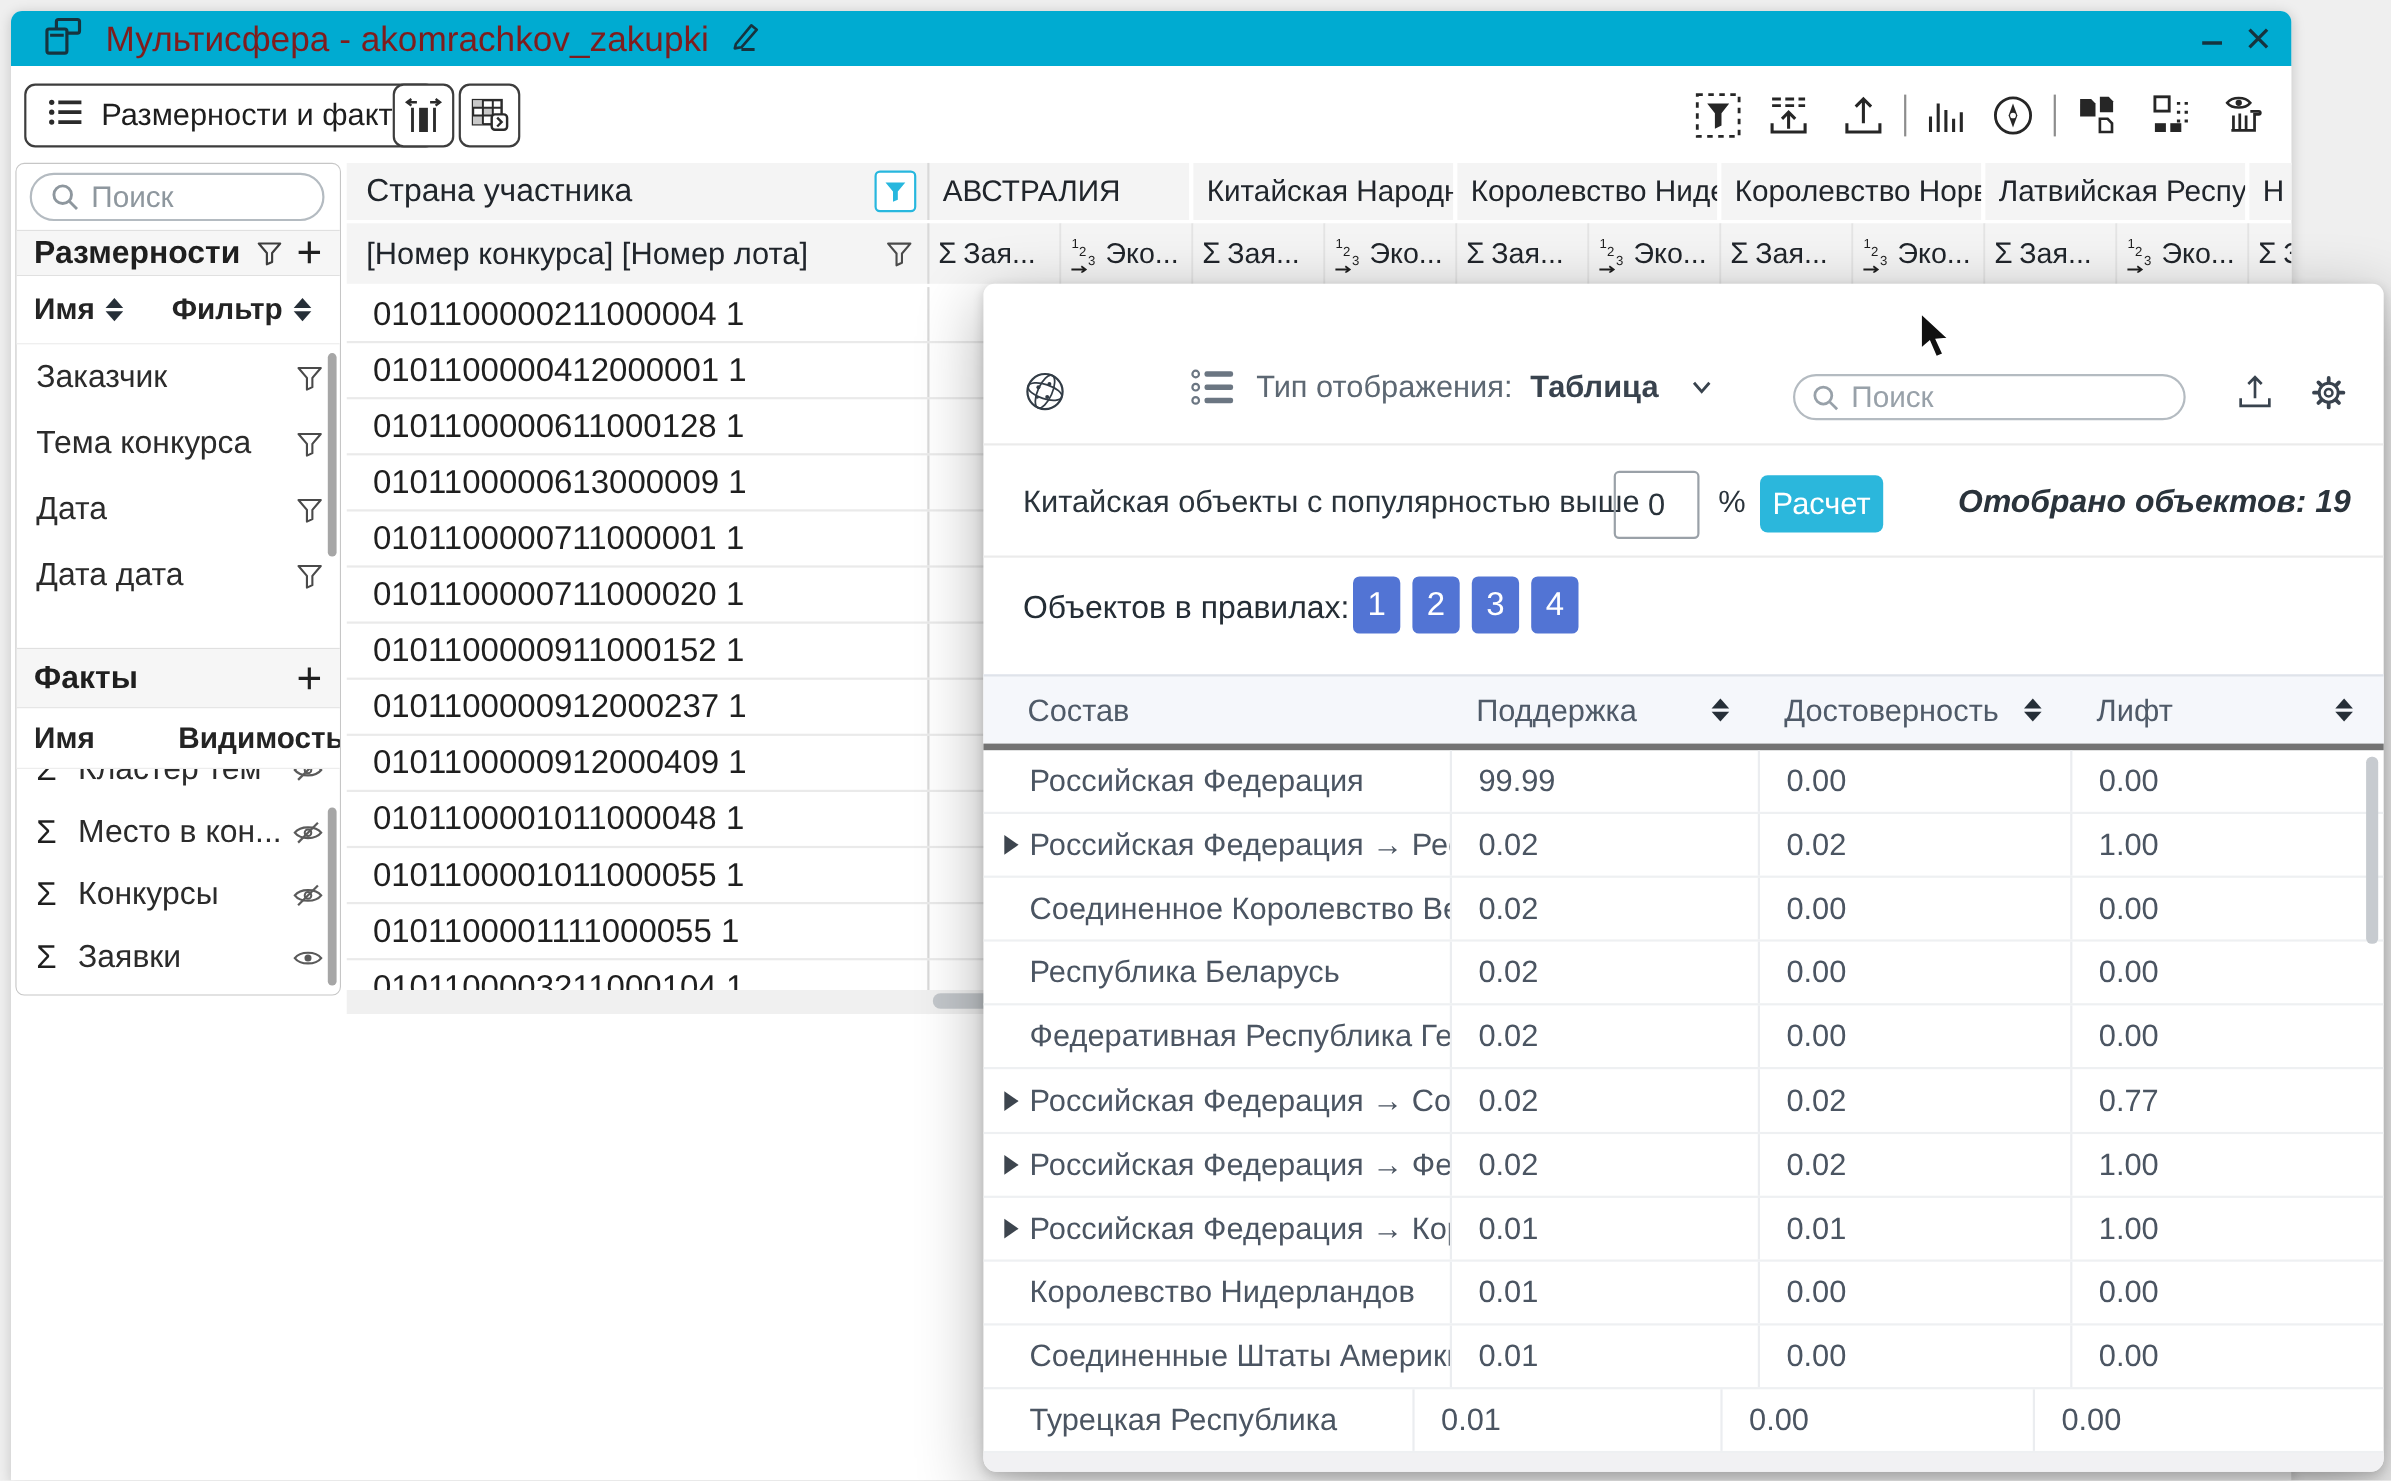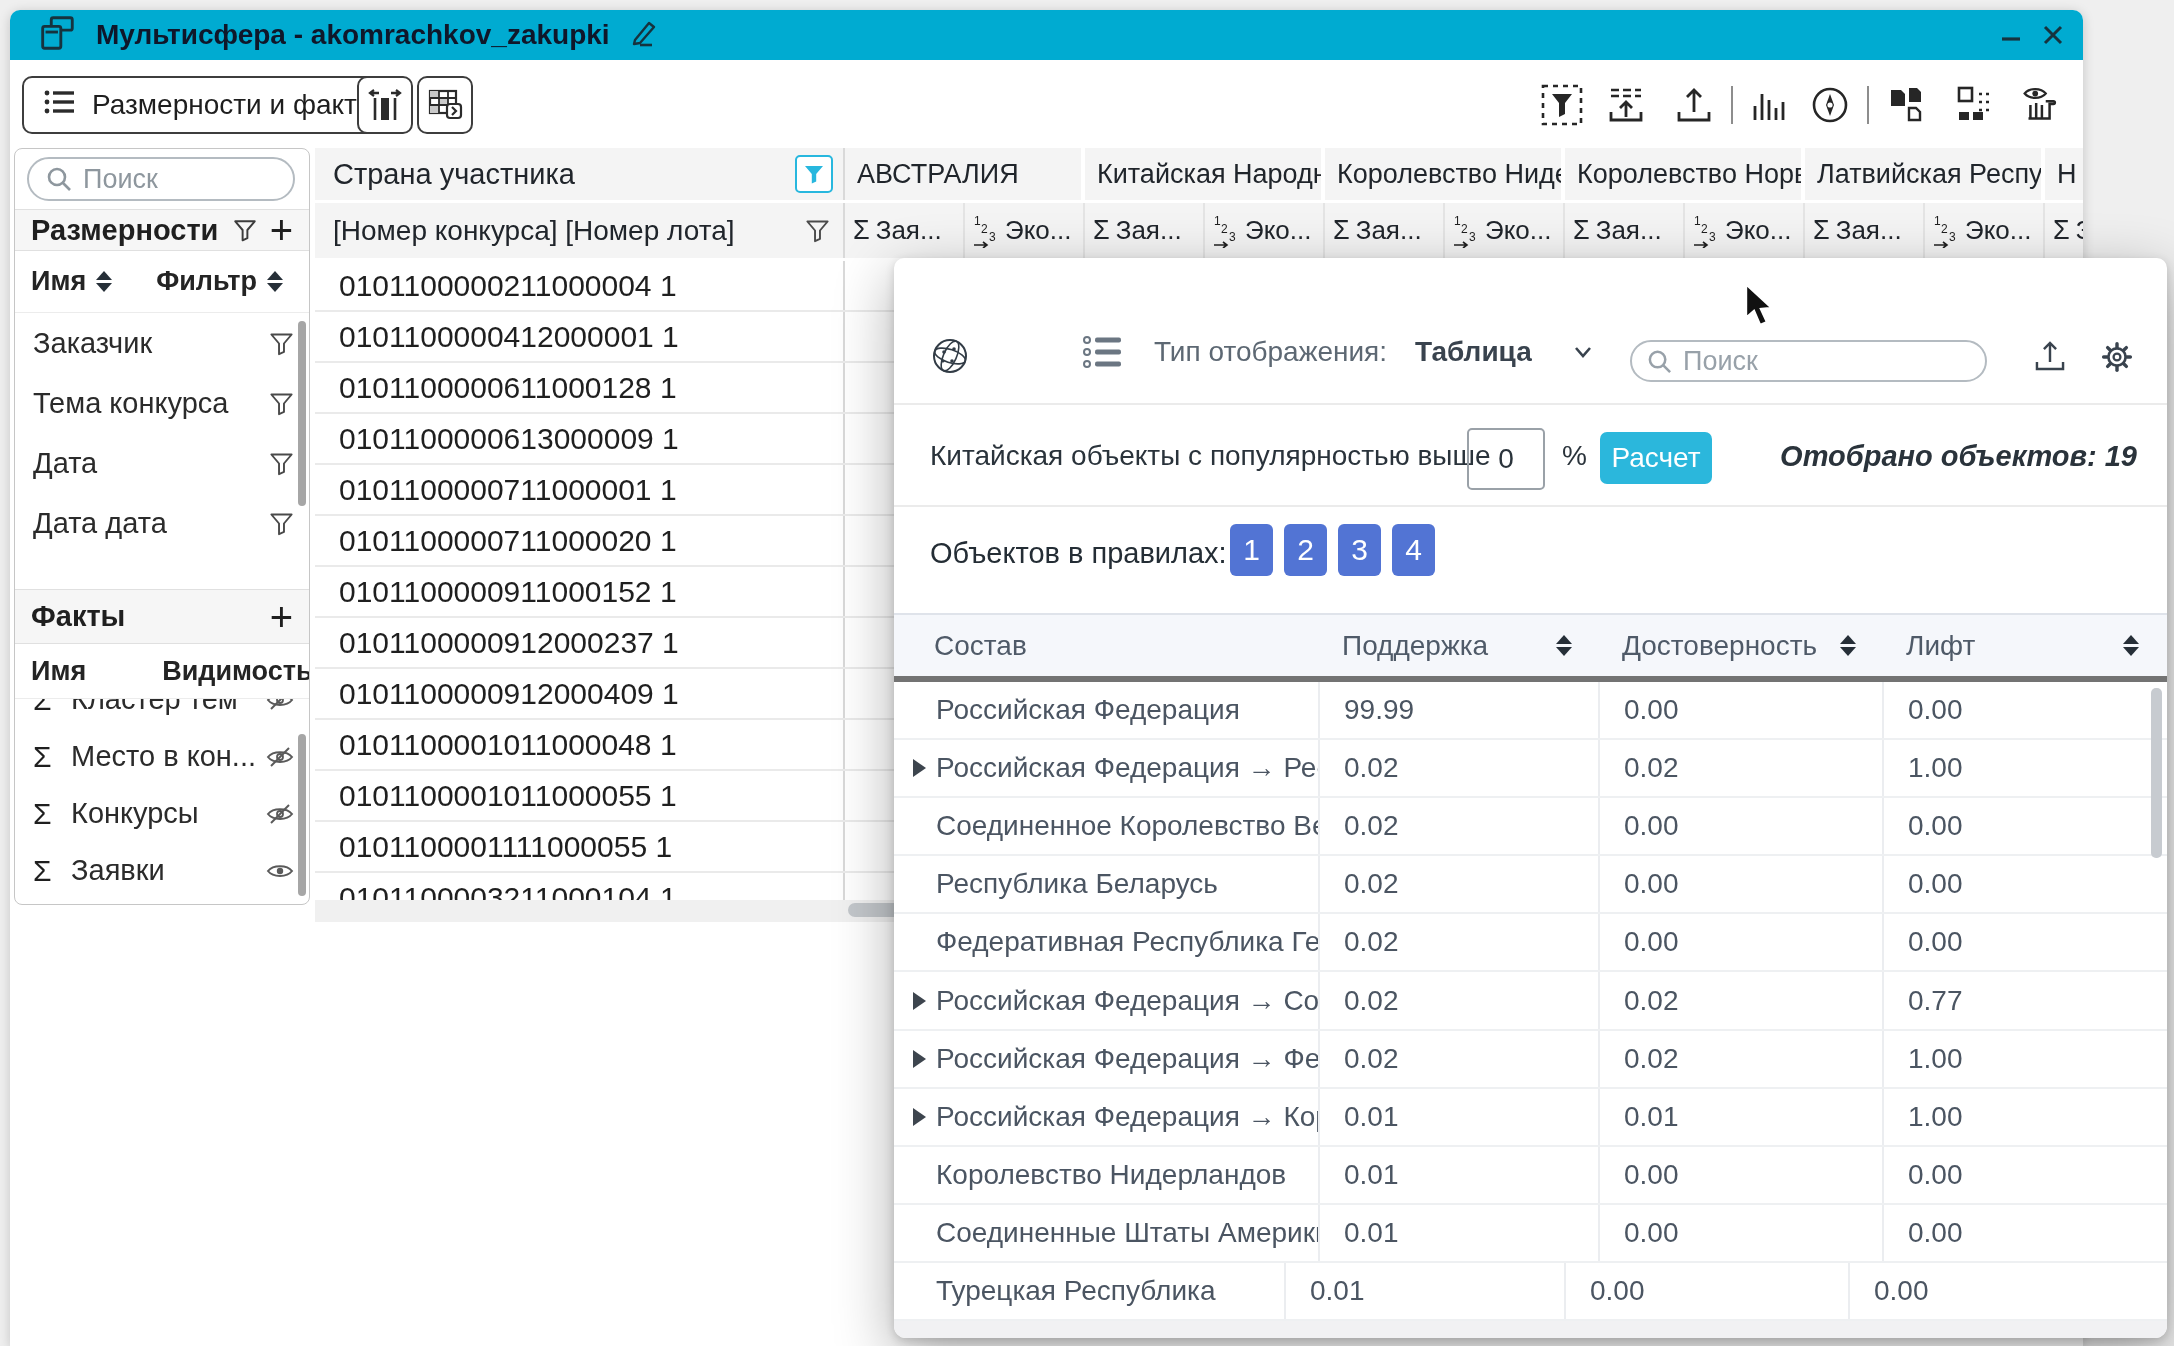--- a/index.html
+++ b/index.html
@@ -3,21 +3,21 @@
 <meta charset="utf-8">
 <style>
   html,body{margin:0;padding:0;background:#efefef;font-family:"Liberation Sans","DejaVu Sans",sans-serif;}
   .stage{position:relative;width:2174px;height:1346px;overflow:hidden;}
   
   .win{position:absolute;left:10px;top:10px;width:2073px;height:1336px;background:#fff;
        border-radius:10px 10px 0 0;box-shadow:0 2px 12px rgba(0,0,0,.18);}
   .titlebar{position:absolute;left:0;top:0;width:100%;height:50px;background:#00abd1;
        border-radius:10px 10px 0 0;display:flex;align-items:center;}
   .titlebar .t-icon{margin-left:26px;}
-  .titlebar .t-text{margin-left:18px;font-size:28px;color:#0f172a;font-weight:700;}
+  .titlebar .t-text{margin-left:18px;font-size:32px;color:#7f1d1d;font-weight:400;}
   .titlebar .t-pencil{margin-left:16px;}
   .wbtn{position:absolute;top:0;height:50px;display:flex;align-items:center;justify-content:center;width:40px;cursor:pointer;}
   .w-min{right:52px}.w-close{right:10px}
   
   .toolbar{position:absolute;left:0;top:50px;width:100%;height:90px;background:#fff;}
   .tb-btn{position:absolute;top:16px;height:58px;border:2.5px solid #3d3d3d;border-radius:10px;background:#fff;
           display:flex;align-items:center;justify-content:center;cursor:pointer;box-sizing:border-box;}
   .tb-main{left:12px;padding:0 18px;gap:14px;font-size:28px;color:#1e1e1e;}
   .tb-sq1{left:347px;width:56px;} .tb-sq2{left:407px;width:56px;}
   .tb-right{position:absolute;right:20px;top:16px;height:58px;display:flex;align-items:center;}
@@ -70,21 +70,21 @@
   .p-hthumb{position:absolute;left:533px;top:3px;width:62px;height:14px;background:#c3c7cb;border-radius:7px;cursor:grab;}
   
   .dlg{position:absolute;left:894px;top:258px;width:1273px;height:1080px;background:#fff;border-radius:10px 10px 12px 12px;
        box-shadow:0 18px 60px rgba(0,0,0,.32),0 3px 10px rgba(0,0,0,.16);z-index:50;}
   .d-title{position:absolute;left:0;top:0;width:100%;height:52px;background:#00abd1;border-radius:10px 10px 0 0;
        display:flex;align-items:center;}
   .d-title .t{margin-left:22px;font-size:28px;color:#16333e;font-weight:500;}
   .d-min{right:58px}.d-close{right:14px}
   .d-controls{position:absolute;left:0;top:52px;width:100%;height:92px;}
   .d-globe{position:absolute;left:34px;top:24px;cursor:pointer;}
-  .d-type{position:absolute;left:186px;top:22px;display:flex;align-items:center;gap:28px;cursor:pointer;}
+  .d-type{position:absolute;left:186px;top:22px;display:flex;align-items:center;gap:16px;cursor:pointer;}
   .d-type .lab{font-size:28px;color:#5d6873;}
   .d-type .val{font-size:28px;font-weight:700;color:#39434e;}
   .d-search{position:absolute;left:736px;top:30px;width:357px;height:42px;border:2px solid #b4bbc1;border-radius:22px;
        display:flex;align-items:center;gap:10px;padding-left:14px;box-sizing:border-box;cursor:text;}
   .d-search span{font-size:27px;color:#98a1a9;}
   .d-exp{position:absolute;left:1136px;top:26px;cursor:pointer;}
   .d-gear{position:absolute;left:1202px;top:26px;cursor:pointer;}
   .d-div{position:absolute;left:0;width:100%;height:0;border-top:2px solid #ebebeb;}
   .d-filterrow{position:absolute;left:0;top:146px;width:100%;height:100px;}
   .d-ftext{position:absolute;left:36px;top:36px;font-size:28px;color:#2a333b;}

